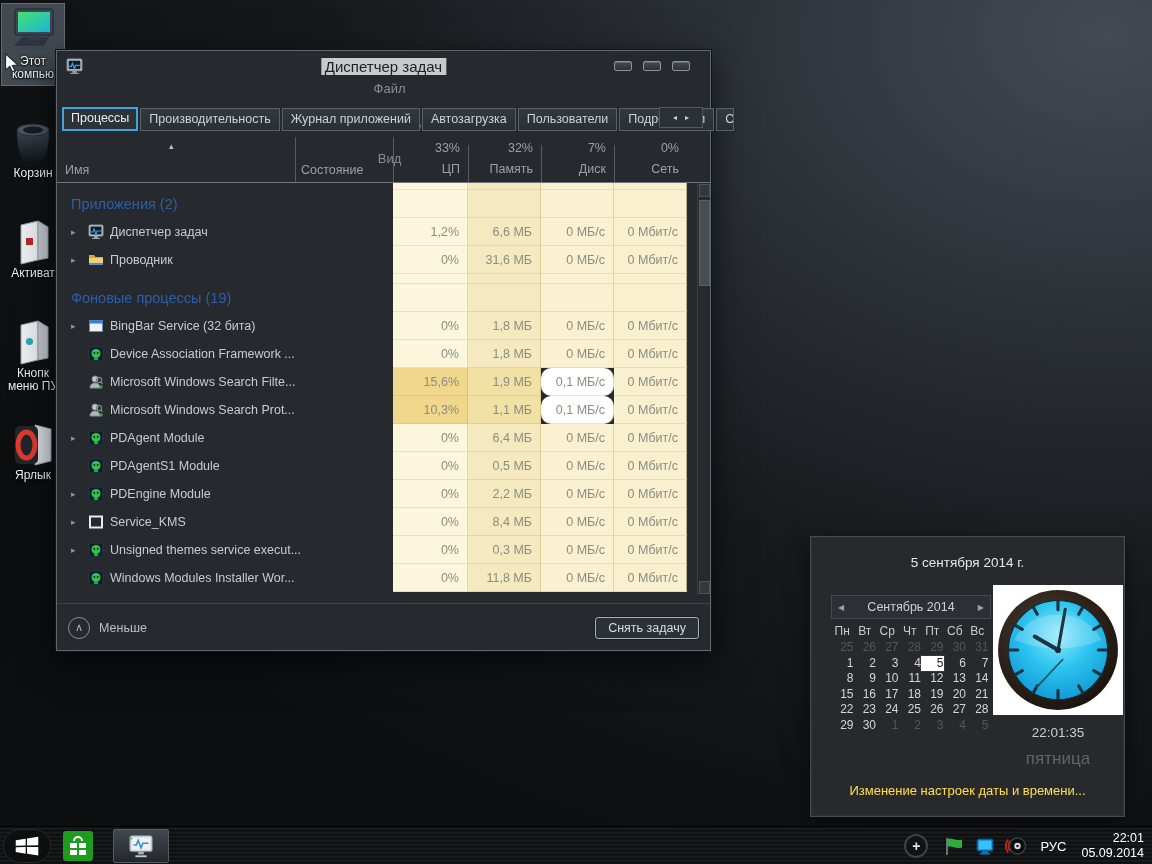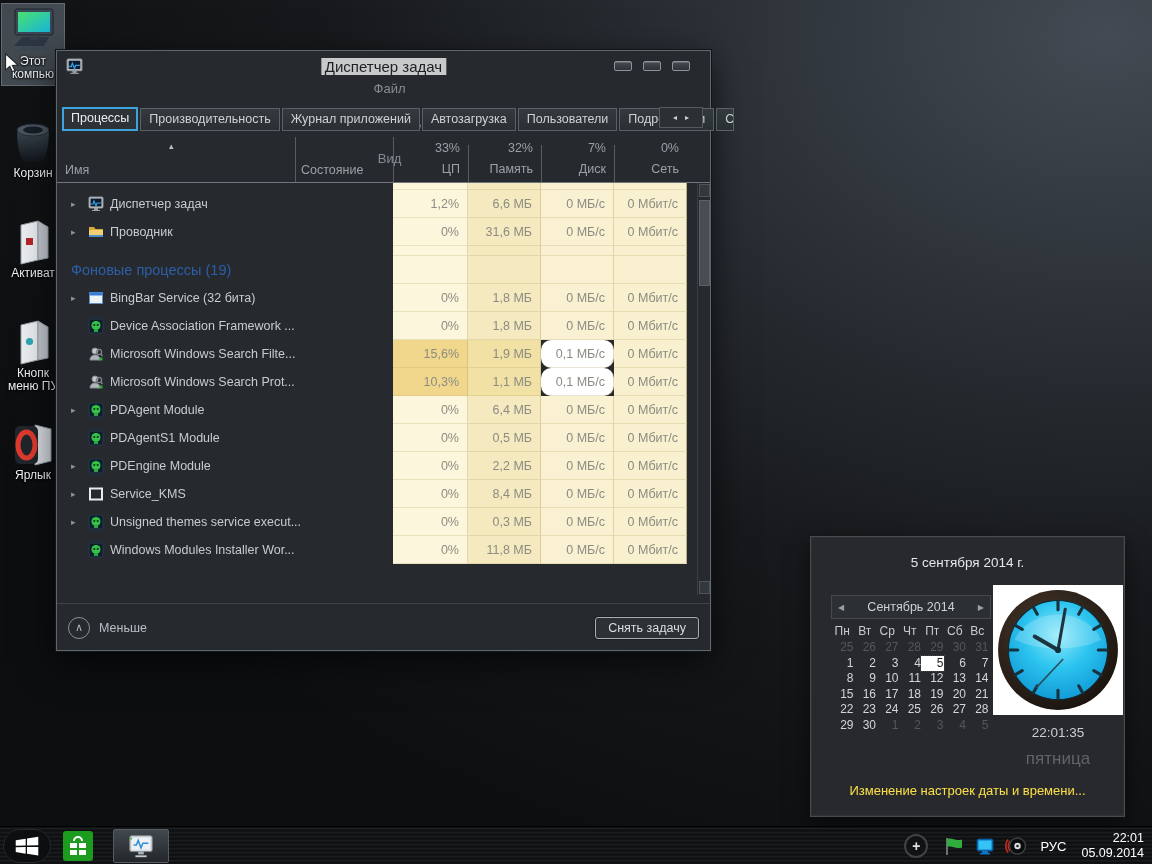--- a/index.html
+++ b/index.html
@@ -266,20 +266,29 @@
       <div class="hcol" id="h-net">
         <span class="pct">0%</span>
         <span class="lbl">Сеть</span>
       </div>
     </div>
 
     <div id="tm-body">
       <div id="tm-rows">
           <div class="row spacer" style="height: 7px;">
             <div class="name-area"></div>
+            <div class="cell c-cpu"></div>
+            <div class="cell c-mem"></div>
+            <div class="cell c-disk"></div>
+            <div class="cell c-net"></div>
+          </div>
+          <div class="row group">
+            <div class="name-area">
+              <span class="group-label">Приложения (2)</span>
+            </div>
             <div class="cell c-cpu"></div>
             <div class="cell c-mem"></div>
             <div class="cell c-disk"></div>
             <div class="cell c-net"></div>
           </div>
           <div class="row process">
             <div class="name-area">
               <span class="expander">▸</span>
               <span class="picon">
                 <svg viewBox="0 0 16 16">

